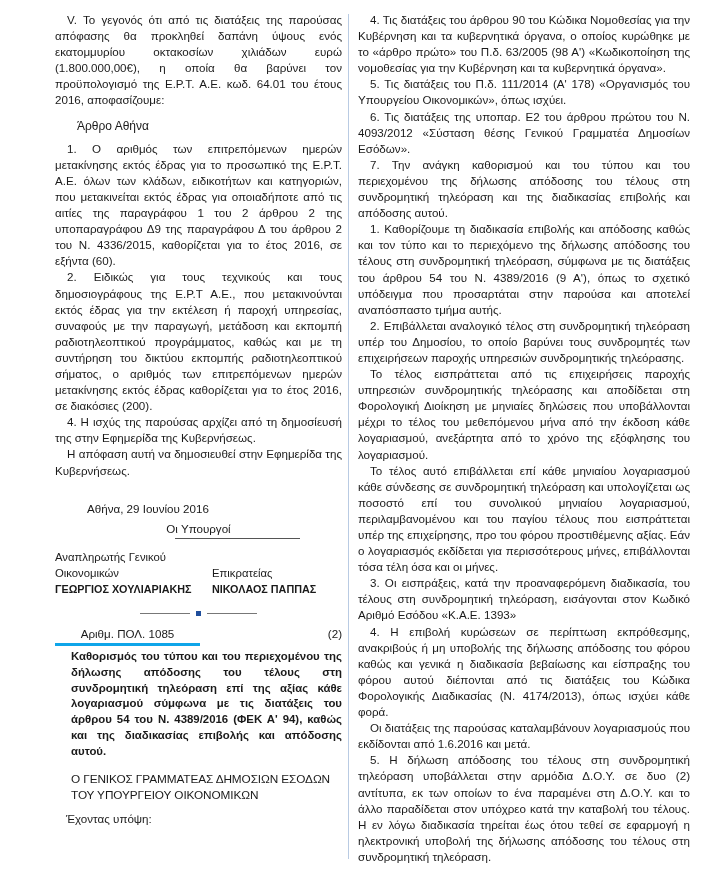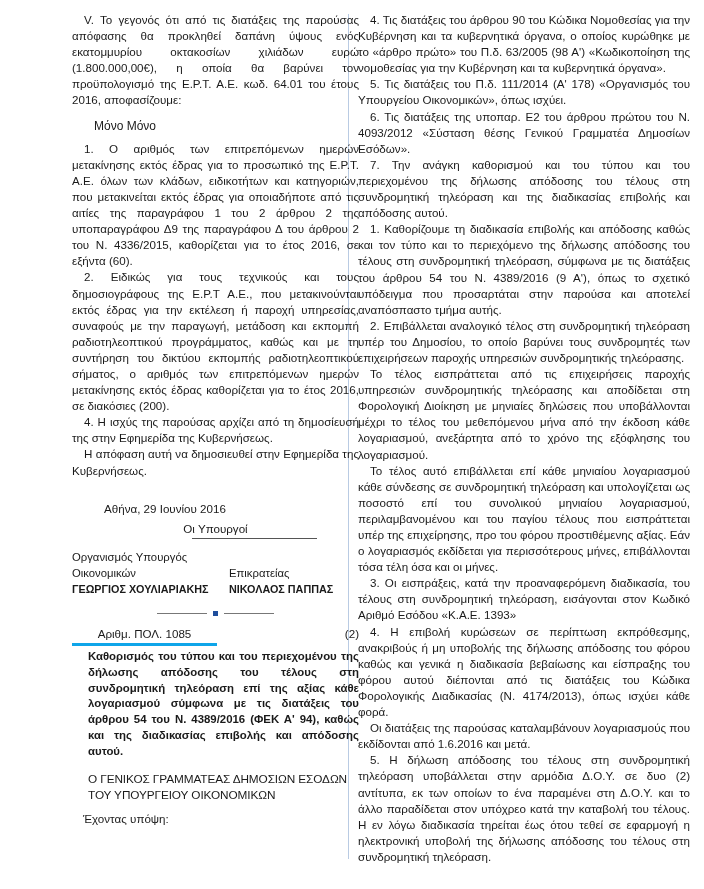--- a/index.html
+++ b/index.html
@@ -1,19 +1,19 @@
 <!DOCTYPE html>
 <html><head>
 <meta charset="utf-8">
 <style>
   html, body { margin: 0; padding: 0; background: #ffffff; }
   body { width: 704px; height: 889px; position: relative; overflow: hidden;
          font-family: "Liberation Sans", "DejaVu Sans", sans-serif; color: #1a1a1a; }
   .col { position: absolute; top: 12px; font-size: 11.6px; line-height: 16.1px; text-align: justify; }
-  .col-left { left: 72px; width: 287px; }
+  .col-left { left: 55px; width: 287px; }
   .col-right { left: 358px; width: 332px; }
   .divider-v { position: absolute; left: 348px; top: 14px; height: 845px; width: 1px; background: #b9cbe3; }
   p { margin: 0; }
   .ind { text-indent: 12px; }
   .article-title { margin: 9px 0 7px 22px; font-size: 12px; }
   .date { margin: 22px 0 4px 32px; }
   .ministers-label { text-align: center; margin: 4px 0 0 0; }
   .ministers-line { width: 125px; height: 1px; background: #555; margin: 1px auto 10px 120px; }
   .sign-grid { display: grid; grid-template-columns: 157px 1fr; font-size: 11.3px; line-height: 16px; }
   .sign-grid .name { font-weight: bold; font-size: 10.8px; }
@@ -26,32 +26,32 @@
   .secgen { margin: 12px 0 8px 16px; font-size: 11.8px; line-height: 16px; letter-spacing: -0.1px; text-transform: none; }
   .having { margin-left: 11px; }
 </style>
 </head>
 <body>
 
 <div class="divider-v"></div>
 
 <div class="col col-left">
   <p class="ind">V. Το γεγονός ότι από τις διατάξεις της παρούσας απόφασης θα προκληθεί δαπάνη ύψους ενός εκατομμυρίου οκτακοσίων χιλιάδων ευρώ (1.800.000,00€), η οποία θα βαρύνει τον προϋπολογισμό της Ε.Ρ.Τ. Α.Ε. κωδ. 64.01 του έτους 2016, αποφασίζουμε:</p>
-  <p class="article-title">Μόνο Μόνο</p>
+  <p class="article-title">Άρθρο Αθήνα</p>
   <p class="ind">1. Ο αριθμός των επιτρεπόμενων ημερών μετακίνησης εκτός έδρας για το προσωπικό της Ε.Ρ.Τ. Α.Ε. όλων των κλάδων, ειδικοτήτων και κατηγοριών, που μετακινείται εκτός έδρας για οποιαδήποτε από τις αιτίες της παραγράφου 1 του 2 άρθρου 2 της υποπαραγράφου Δ9 της παραγράφου Δ του άρθρου 2 του Ν. 4336/2015, καθορίζεται για το έτος 2016, σε εξήντα (60).</p>
   <p class="ind">2. Ειδικώς για τους τεχνικούς και τους δημοσιογράφους της Ε.Ρ.Τ Α.Ε., που μετακινούνται εκτός έδρας για την εκτέλεση ή παροχή υπηρεσίας, συναφούς με την παραγωγή, μετάδοση και εκπομπή ραδιοτηλεοπτικού προγράμματος, καθώς και με τη συντήρηση του δικτύου εκπομπής ραδιοτηλεοπτικού σήματος, ο αριθμός των επιτρεπόμενων ημερών μετακίνησης εκτός έδρας καθορίζεται για το έτος 2016, σε διακόσιες (200).</p>
   <p class="ind">4. Η ισχύς της παρούσας αρχίζει από τη δημοσίευσή της στην Εφημερίδα της Κυβερνήσεως.</p>
   <p class="ind">Η απόφαση αυτή να δημοσιευθεί στην Εφημερίδα της Κυβερνήσεως.</p>
 
   <p class="date">Αθήνα, 29 Ιουνίου 2016</p>
   <p class="ministers-label">Οι Υπουργοί</p>
   <div class="ministers-line"></div>
 
   <div class="sign-grid">
-    <span>Οργανισμός Υπουργός</span>
+    <span>Αναπληρωτής Γενικού</span>
     <span></span>
     <span>Οικονομικών</span>
     <span>Επικρατείας</span>
     <span class="name">ΓΕΩΡΓΙΟΣ ΧΟΥΛΙΑΡΙΑΚΗΣ</span>
     <span class="name">ΝΙΚΟΛΑΟΣ ΠΑΠΠΑΣ</span>
   </div>
 
   <div class="ornament">
     <span class="line"></span>
     <span class="sq"></span>

